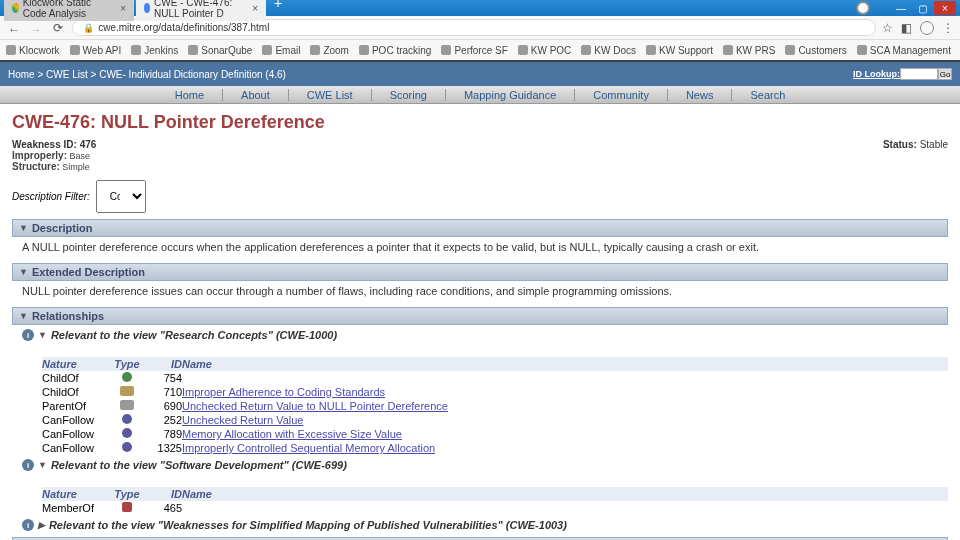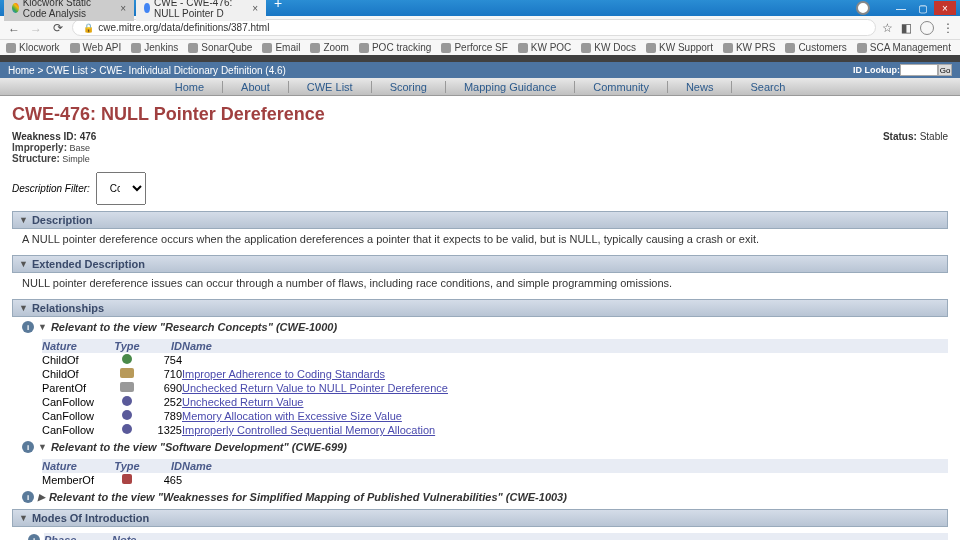--- a/index.html
+++ b/index.html
@@ -16,27 +16,27 @@
 .win-controls { margin-left: auto; display: flex; gap: 0; }
 .win-btn { width: 22px; height: 14px; display: flex; align-items: center; justify-content: center; color: #fff; font-size: 10px; }
 .win-btn.close { background: #c4352c; }
 
 .addr-bar { background: #f7f7f7; height: 24px; display: flex; align-items: center; padding: 0 6px; gap: 6px; border-bottom: 1px solid #ddd; }
 .nav-btn { width: 16px; height: 16px; color: #555; display: flex; align-items: center; justify-content: center; font-size: 12px; }
 .url-field { flex: 1; background: #fff; border: 1px solid #ddd; border-radius: 12px; padding: 2px 10px; font-size: 10px; color: #333; display: flex; align-items: center; gap: 4px; }
 .lock { color: #0a7c2e; font-size: 9px; }
 .addr-icons { display: flex; gap: 8px; color: #555; font-size: 12px; }
 
-.bookbar { background: #f7f7f7; height: 22px; display: flex; align-items: center; padding: 0 6px; gap: 10px; border-bottom: 7px solid #404040; font-size: 10px; color: #444; }
+.bookbar { background: #f7f7f7; height: 22px; display: flex; align-items: center; padding: 0 6px; gap: 10px; border-bottom: 2px solid #404040; font-size: 10px; color: #444; }
 .bm { display: flex; align-items: center; gap: 3px; white-space: nowrap; }
 .bm-icon { width: 10px; height: 10px; background: #999; border-radius: 2px; display: inline-block; }
 
-.breadcrumb { background: #4c74a1; color: #fff; padding: 2px 8px; font-size: 10px; display: flex; align-items: center; justify-content: space-between; height: 16px; }
+.breadcrumb { background: #4c74a1; color: #fff; padding: 2px 8px; font-size: 10px; display: flex; align-items: center; justify-content: space-between; height: 24px; }
 .breadcrumb a { color: #fff; text-decoration: none; }
-.idlookup { display: flex; align-items: center; gap: 0; font-size: 9px; }
+.idlookup { display: flex; align-items: center; gap: 0; font-size: 9px; text-decoration: underline; }
 .idlookup input { width: 38px; height: 12px; font-size: 9px; border: 1px solid #aaa; }
 .idlookup button { width: 14px; height: 12px; background: #ddd; border: 1px solid #aaa; font-size: 8px; }
 
 .topnav { background: linear-gradient(#e8e8e8, #c0c0c0); height: 18px; display: flex; align-items: center; justify-content: center; border-bottom: 1px solid #999; }
 .topnav span { padding: 0 18px; font-size: 11px; color: #2c5a8c; border-right: 1px solid #999; }
 .topnav span:last-child { border-right: none; }
 
 .content { padding: 8px 12px; }
 h1 { font-size: 18px; color: #a04040; font-weight: bold; margin-bottom: 6px; }
 .meta-row { display: flex; justify-content: space-between; font-size: 10px; color: #333; }
@@ -47,21 +47,21 @@
 .pres-filter select { font-size: 10px; padding: 9px; width: 50px; }
 
 .section-hdr { background: linear-gradient(#d4dce8, #b8c4d4); border: 1px solid #9ab; padding: 2px 6px; font-size: 11px; font-weight: bold; color: #3a4a6a; margin-top: 6px; display: flex; align-items: center; gap: 4px; }
 .section-body { padding: 4px 10px; font-size: 11px; color: #333; }
 .collapse-arrow { color: #555; font-size: 9px; }
 
 .subsection { margin-top: 4px; margin-left: 10px; }
 .sub-hdr { font-size: 11px; font-weight: bold; font-style: italic; color: #333; display: flex; align-items: center; gap: 4px; }
 .info-icon { width: 12px; height: 12px; background: #5a7a9a; border-radius: 50%; color: #fff; font-size: 8px; display: inline-flex; align-items: center; justify-content: center; font-style: normal; font-weight: bold; }
 
-.rel-table { margin-left: 20px; margin-top: 6px; font-size: 11px; }
+.rel-table { margin-left: 20px; margin-top: 16px; font-size: 11px; }
 .rel-header { display: flex; color: #4a5a8a; font-weight: bold; font-style: italic; background: #e8ecf4; padding: 1px 0; }
 .rel-row { display: flex; padding: 1px 0; }
 .col-nature { width: 70px; }
 .col-type { width: 30px; text-align: center; }
 .col-id { width: 40px; text-align: right; }
 .col-name { flex: 1; }
 .rel-link { color: #4a4aad; text-decoration: underline; }
 .type-icon { width: 14px; height: 10px; background: #888; border-radius: 2px; display: inline-block; }
 .type-icon.v { background: #4a8a4a; border-radius: 50%; width: 10px; }
 .type-icon.p { background: #b89a5a; }

